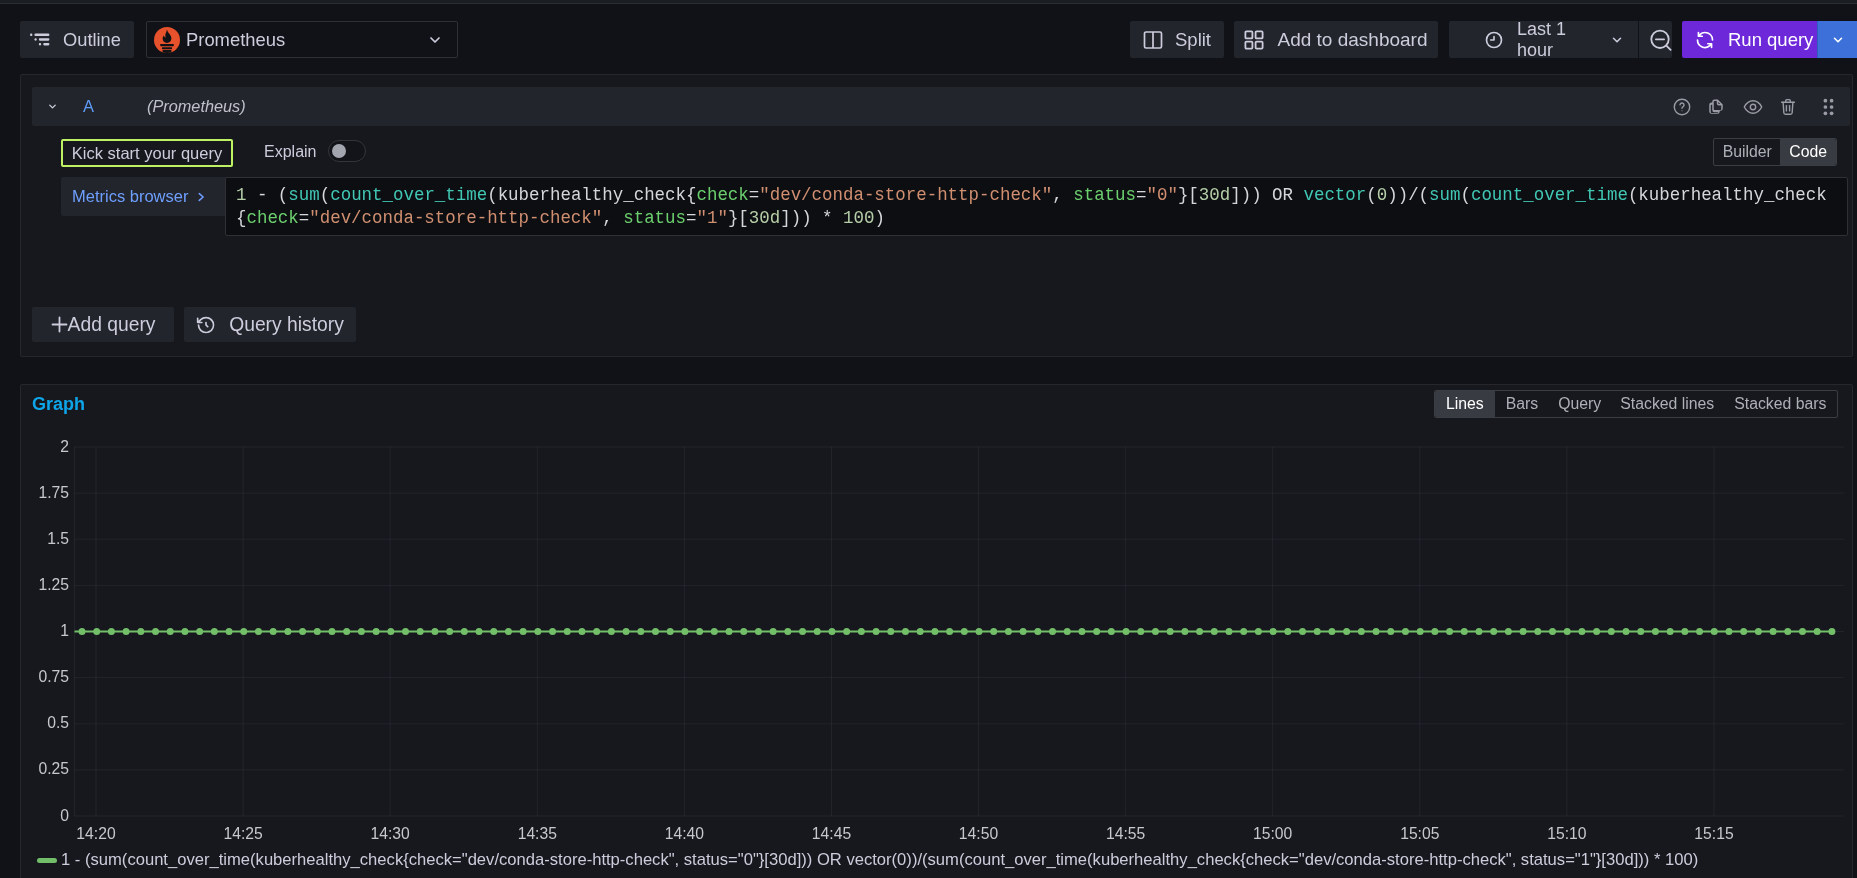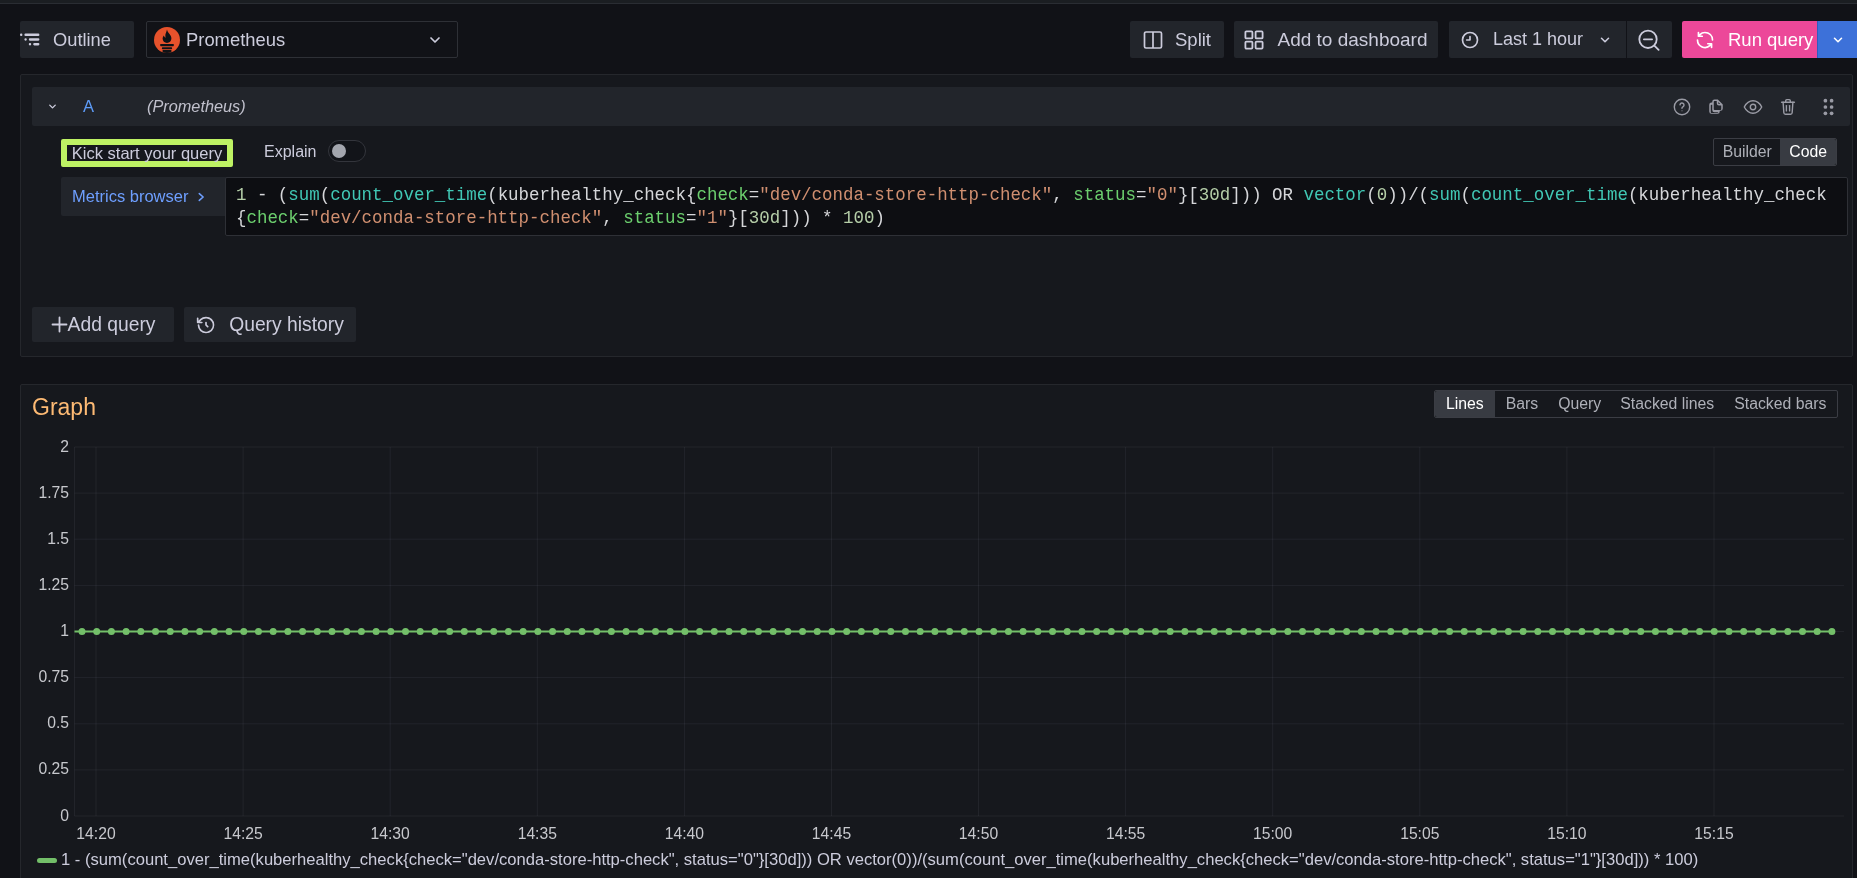--- a/index.html
+++ b/index.html
@@ -13,21 +13,21 @@
 .f { color:#41c7b4; }
 .l { color:#6ccf6e; }
 .s { color:#d08f70; }
 .n { color:#b5cea8; }
 </style>
 </head>
 <body>
 
 <div class="abs" style="left:0;top:0;width:1857px;height:4px;background:#1b1e22;border-bottom:1px solid #2a2d33;"></div>
 
-<div class="btn" style="left:20px;top:21px;width:114px;justify-content:flex-start;padding-left:0;font-size:18.3px;">
+<div class="btn" style="left:20px;top:21px;width:114px;justify-content:flex-start;padding-left:10px;font-size:18.3px;">
   <svg class="ic" width="20" height="18" viewBox="0 0 20 18" fill="#ccccdc">
     <rect x="0" y="2.6" width="2.4" height="2.4" rx="1.1"></rect>
     <rect x="4.4" y="2.6" width="15" height="2.4" rx="1.1"></rect>
     <rect x="4.4" y="7.3" width="2.4" height="2.4" rx="1.1"></rect>
     <rect x="8.8" y="7.3" width="10.6" height="2.4" rx="1.1"></rect>
     <rect x="8.8" y="12" width="2.4" height="2.4" rx="1.1"></rect>
     <rect x="13.2" y="12" width="6.2" height="2.4" rx="1.1"></rect>
   </svg>
   <span style="margin-left:13px;">Outline</span>
 </div>
@@ -64,37 +64,37 @@
 <div class="btn" style="left:1234px;top:21px;width:204px;">
   <svg class="ic" width="20" height="20" viewBox="0 0 20 20" fill="none" stroke="#ccccdc" stroke-width="1.8">
     <rect x="1.4" y="1.4" width="7" height="7" rx="1"></rect>
     <rect x="11.6" y="1.4" width="7" height="7" rx="1"></rect>
     <rect x="1.4" y="11.6" width="7" height="7" rx="1"></rect>
     <rect x="11.6" y="11.6" width="7" height="7" rx="1"></rect>
   </svg>
   <span style="margin-left:13px;font-size:19px;">Add to dashboard</span>
 </div>
 
-<div class="btn" style="left:1449px;top:21px;width:223px;justify-content:flex-start;">
+<div class="btn" style="left:1449px;top:21px;width:223px;justify-content:flex-start;padding-left:24px;">
   <svg class="ic" style="margin-left:11px;" width="20" height="20" viewBox="0 0 24 24" fill="#ccccdc">
       <path d="M12 2a10 10 0 1 0 10 10A10 10 0 0 0 12 2zm0 18a8 8 0 1 1 8-8 8 8 0 0 1-8 8zm0-13a1 1 0 0 0-1 1v3H8a1 1 0 0 0 0 2h4a1 1 0 0 0 1-1V8a1 1 0 0 0-1-1z"></path>
     </svg>
   <span style="margin-left:13px;font-size:18px;">Last 1 hour</span>
   <svg class="ic" style="margin-left:15px;" width="14" height="14" viewBox="0 0 16 16" fill="none" stroke="#ccccdc" stroke-width="1.8" stroke-linecap="round" stroke-linejoin="round">
       <path d="M4 6 L8 10 L12 6"></path>
     </svg>
   <div style="width:1px;height:37px;background:#111217;margin-left:14px;flex:none;"></div>
   <svg class="ic" style="margin-left:11px;" width="22" height="22" viewBox="0 0 22 22" fill="none" stroke="#ccccdc" stroke-width="1.8" stroke-linecap="round">
     <circle cx="10" cy="10.3" r="8.7"></circle>
     <line x1="16.6" y1="16.9" x2="20.6" y2="20.9"></line>
     <line x1="5.9" y1="10.3" x2="14.1" y2="10.3"></line>
   </svg>
 </div>
 
-<div class="btn" style="left:1682px;top:21px;width:135px;background:#ec4899;color:#ffffff;border-radius:2px 0 0 2px;justify-content:flex-start;padding-left:13px;">
+<div class="btn" style="left:1682px;top:21px;width:135px;background:#6d28d9;color:#ffffff;border-radius:2px 0 0 2px;justify-content:flex-start;padding-left:13px;">
   <svg class="ic" width="20" height="20" viewBox="0 0 24 24" fill="#ffffff">
       <path d="M19.91 15.51h-4.53a1 1 0 0 0 0 2h2.4A8 8 0 0 1 4 12a1 1 0 0 0-2 0 10 10 0 0 0 16.88 7.23V21a1 1 0 0 0 2 0v-4.49a1 1 0 0 0-.97-1zM12 2a10 10 0 0 0-6.88 2.77V3a1 1 0 0 0-2 0v4.49a1 1 0 0 0 1 1h4.53a1 1 0 0 0 0-2h-2.4A8 8 0 0 1 20 12a1 1 0 0 0 2 0A10 10 0 0 0 12 2z"></path>
     </svg>
   <span style="margin-left:13px;font-weight:500;font-size:18.5px;">Run query</span>
 </div>
 <div class="btn" style="left:1817px;top:21px;width:40px;background:#3d71d9;border-radius:0;border-left:1px solid #2d5ec0;">
   <svg class="ic" width="14" height="14" viewBox="0 0 16 16" fill="none" stroke="#ffffff" stroke-width="1.8" stroke-linecap="round" stroke-linejoin="round">
       <path d="M4 6 L8 10 L12 6"></path>
     </svg>
 </div>
@@ -131,21 +131,21 @@
           <circle cx="4.4" cy="3.7" r="1.85"></circle>
           <circle cx="10.6" cy="3.7" r="1.85"></circle>
           <circle cx="4.4" cy="10" r="1.85"></circle>
           <circle cx="10.6" cy="10" r="1.85"></circle>
           <circle cx="4.4" cy="16.3" r="1.85"></circle>
           <circle cx="10.6" cy="16.3" r="1.85"></circle>
         </svg>
     </div>
   </div>
 
-  <div class="abs" style="left:40px;top:64px;height:28px;width:172px;border:6px solid #bef264;border-radius:2px;display:flex;align-items:center;justify-content:center;font-size:16.5px;">Kick start your query</div>
+  <div class="abs" style="left:40px;top:64px;height:28px;width:172px;border:2px solid #bef264;border-radius:2px;display:flex;align-items:center;justify-content:center;font-size:16.5px;">Kick start your query</div>
   <span class="abs" style="left:243px;top:68px;font-size:16px;color:#ccccdc;">Explain</span>
   <div class="abs" style="left:307px;top:65px;width:38px;height:22px;background:#121419;border:1px solid #33353c;border-radius:11px;">
     <div class="abs" style="left:3px;top:3px;width:14px;height:14px;border-radius:50%;background:#a3a6ae;"></div>
   </div>
   <div class="abs" style="left:1692px;top:63px;height:28px;width:124px;border:1px solid #3b3d44;border-radius:2px;display:flex;font-size:15.8px;">
     <div style="width:73px;display:flex;align-items:center;justify-content:center;color:#aeb0b8;">Builder</div>
     <div style="width:61px;display:flex;align-items:center;justify-content:center;background:#383b42;border-radius:0 2px 2px 0;color:#fff;font-weight:500;">Code</div>
   </div>
 
   <div class="strip" style="left:40px;top:102px;width:189px;height:39px;display:flex;align-items:center;">
@@ -166,21 +166,21 @@
   </div>
   <div class="btn" style="left:163px;top:232px;width:172px;height:35px;font-size:19.3px;">
     <svg class="ic" width="20" height="20" viewBox="0 0 24 24" fill="#ccccdc">
         <path d="M12 2a10 10 0 0 0-7.07 2.93L3 6.86V4a1 1 0 0 0-2 0v5a1 1 0 0 0 1 1h5a1 1 0 0 0 0-2H4.77l1.57-1.57A8 8 0 1 1 4 12a1 1 0 0 0-2 0A10 10 0 1 0 12 2zm0 6a1 1 0 0 0-1 1v3a1 1 0 0 0 .29.71l2 2a1 1 0 0 0 1.42-1.42L13 11.59V9a1 1 0 0 0-1-1z"></path>
       </svg>
     <span style="margin-left:13px;">Query history</span>
   </div>
 </div>
 
 <div class="panel" style="left:20px;top:384px;width:1833px;height:498px;">
-  <div class="abs" style="left:11px;top:9px;font-size:23px;font-weight:400;color:#fdba74;">Graph</div>
+  <div class="abs" style="left:11px;top:9px;font-size:18px;font-weight:700;color:#0ea5e9;">Graph</div>
   <div class="abs" style="left:1413px;top:5px;height:28px;border:1px solid #3b3d44;border-radius:2px;display:flex;font-size:15.8px;align-items:stretch;">
     <div style="display:flex;align-items:center;padding:0 11px;background:#383b42;border-radius:2px 0 0 2px;color:#fff;font-weight:500;">Lines</div>
     <div style="display:flex;align-items:center;padding:0 11px;color:#aeb0b8;">Bars</div>
     <div style="display:flex;align-items:center;padding:0 8px 0 9px;color:#aeb0b8;">Query</div>
     <div style="display:flex;align-items:center;padding:0 11px;color:#aeb0b8;">Stacked lines</div>
     <div style="display:flex;align-items:center;padding:0 11px 0 9px;color:#aeb0b8;">Stacked bars</div>
   </div>
   <svg class="abs" style="left:0;top:0;" width="1833" height="498" id="chart">
 <line x1="53.5" y1="62.0" x2="1823" y2="62.0" stroke="rgba(204,204,220,0.07)" stroke-width="1"></line>
 <text x="48" y="66.5" text-anchor="end" font-size="15.7" fill="#c7c8cd" font-family="Liberation Sans">2</text>

